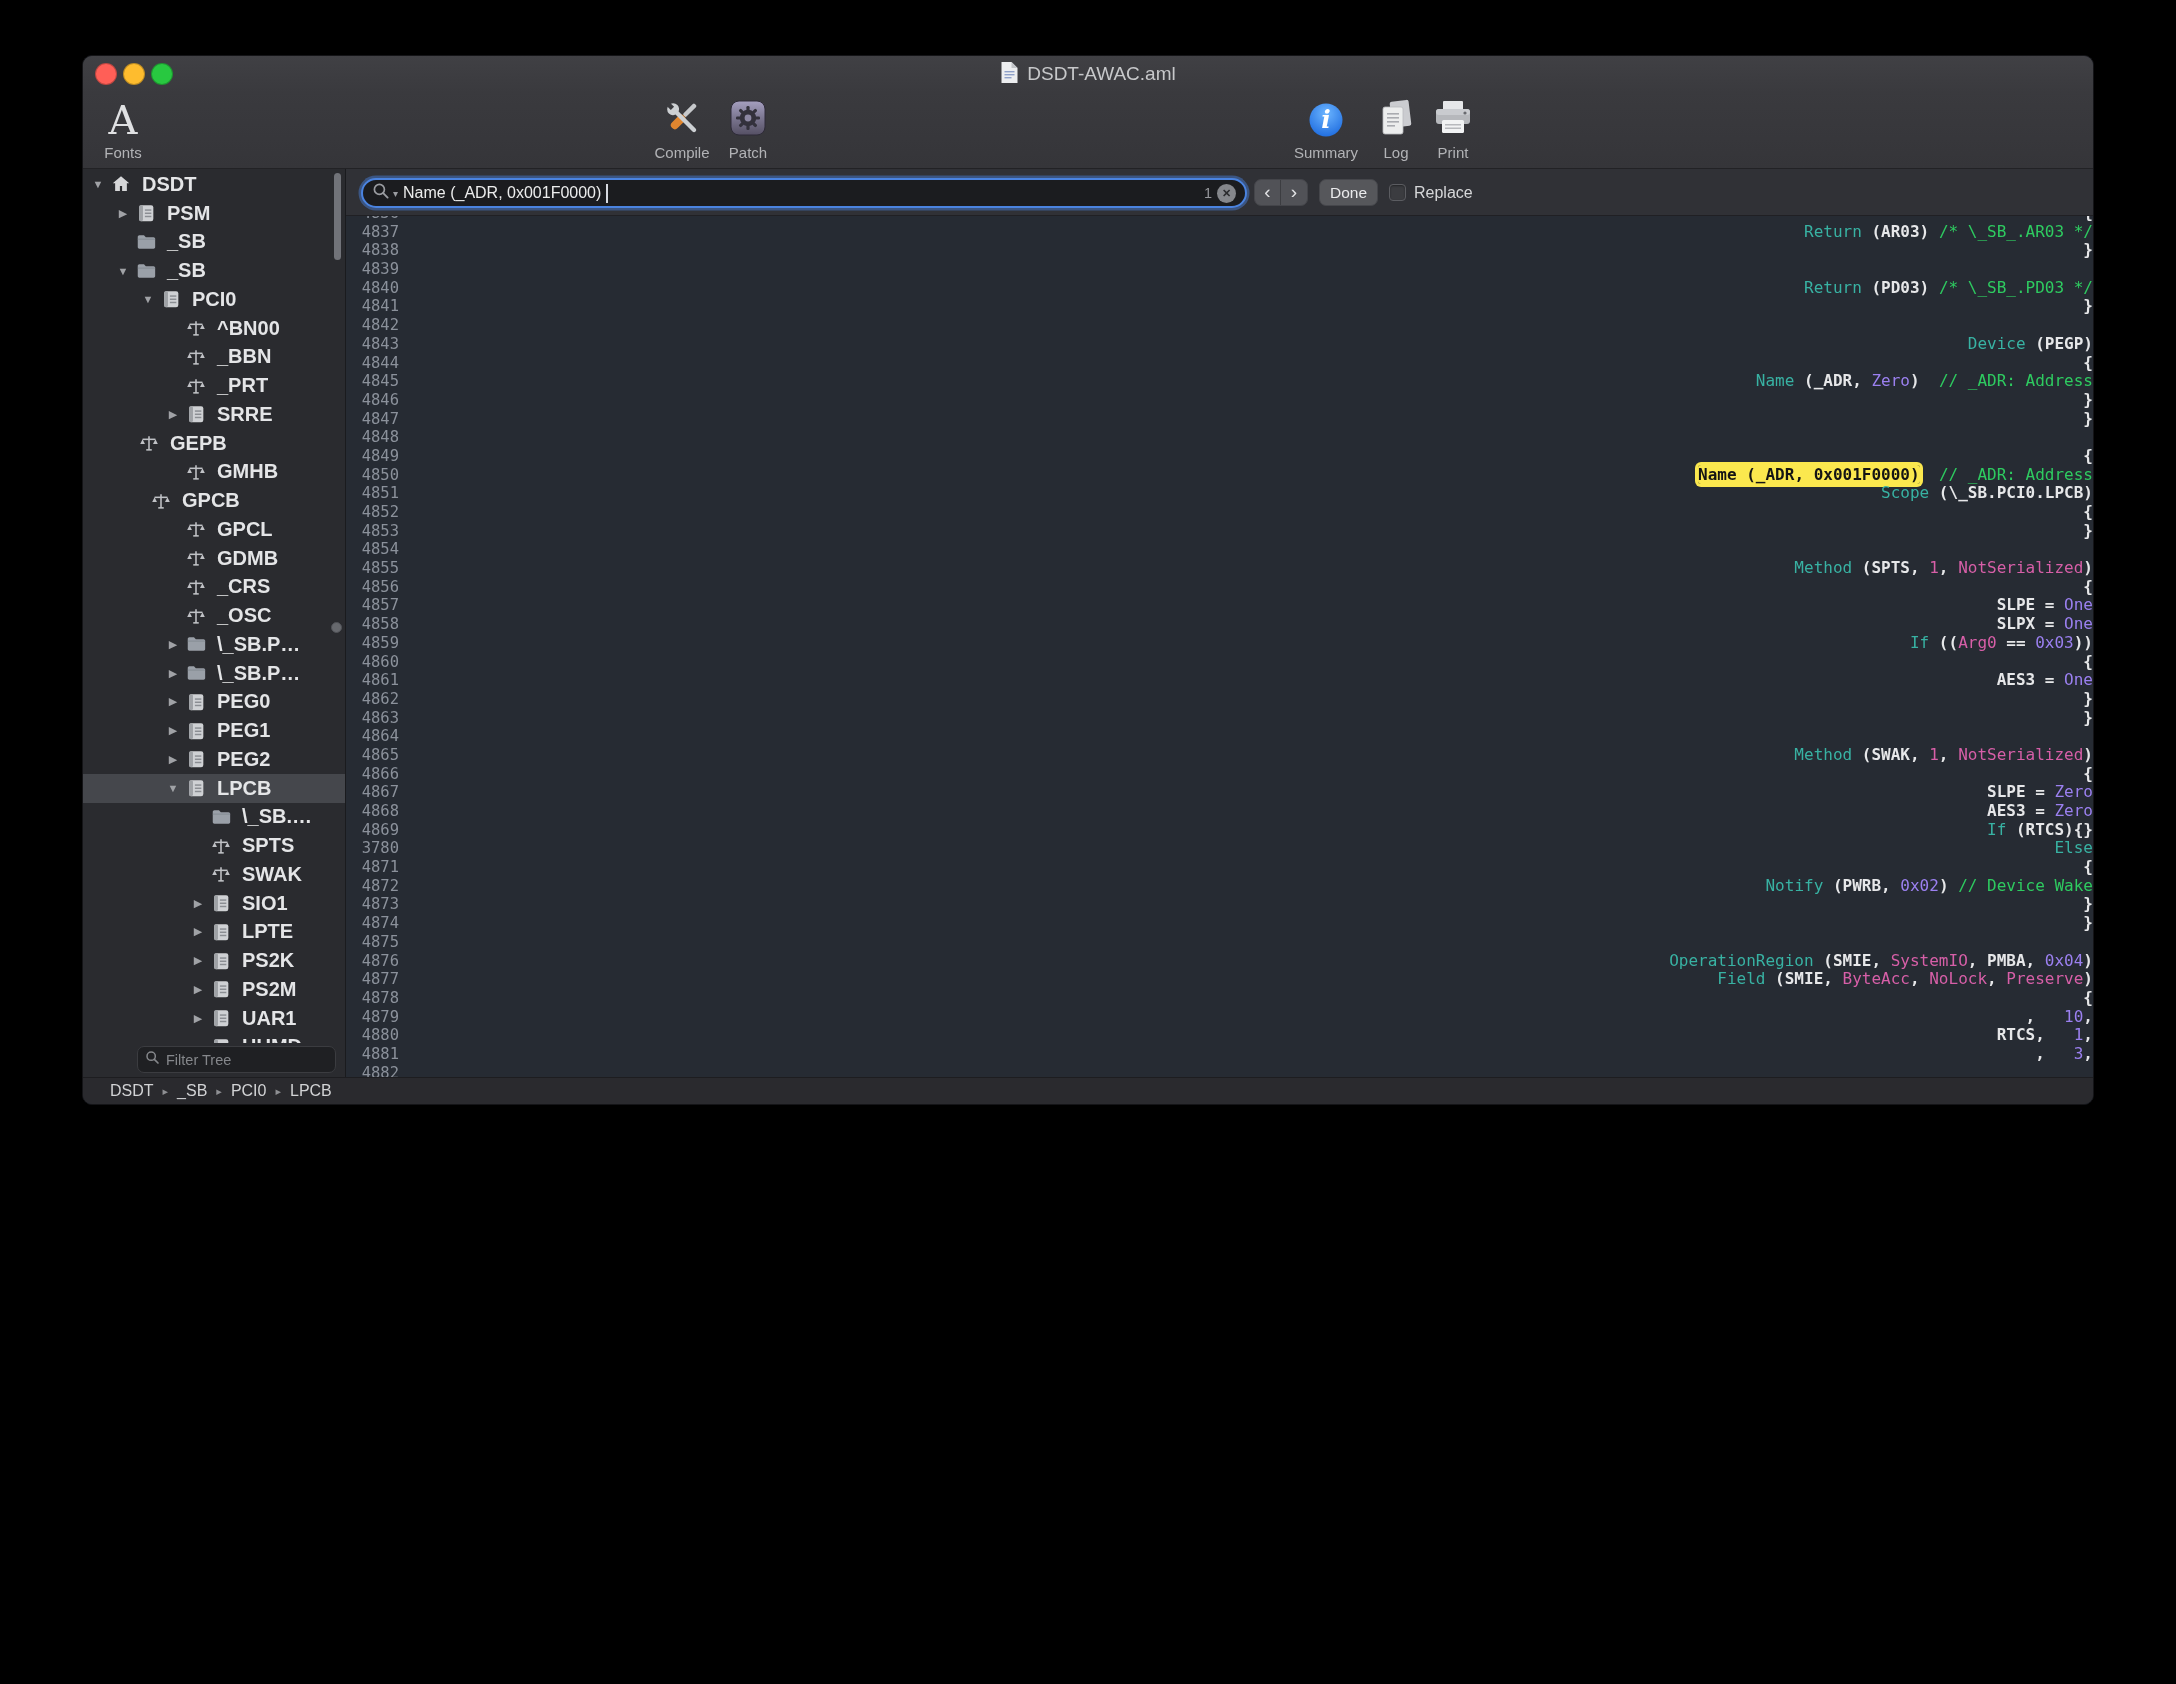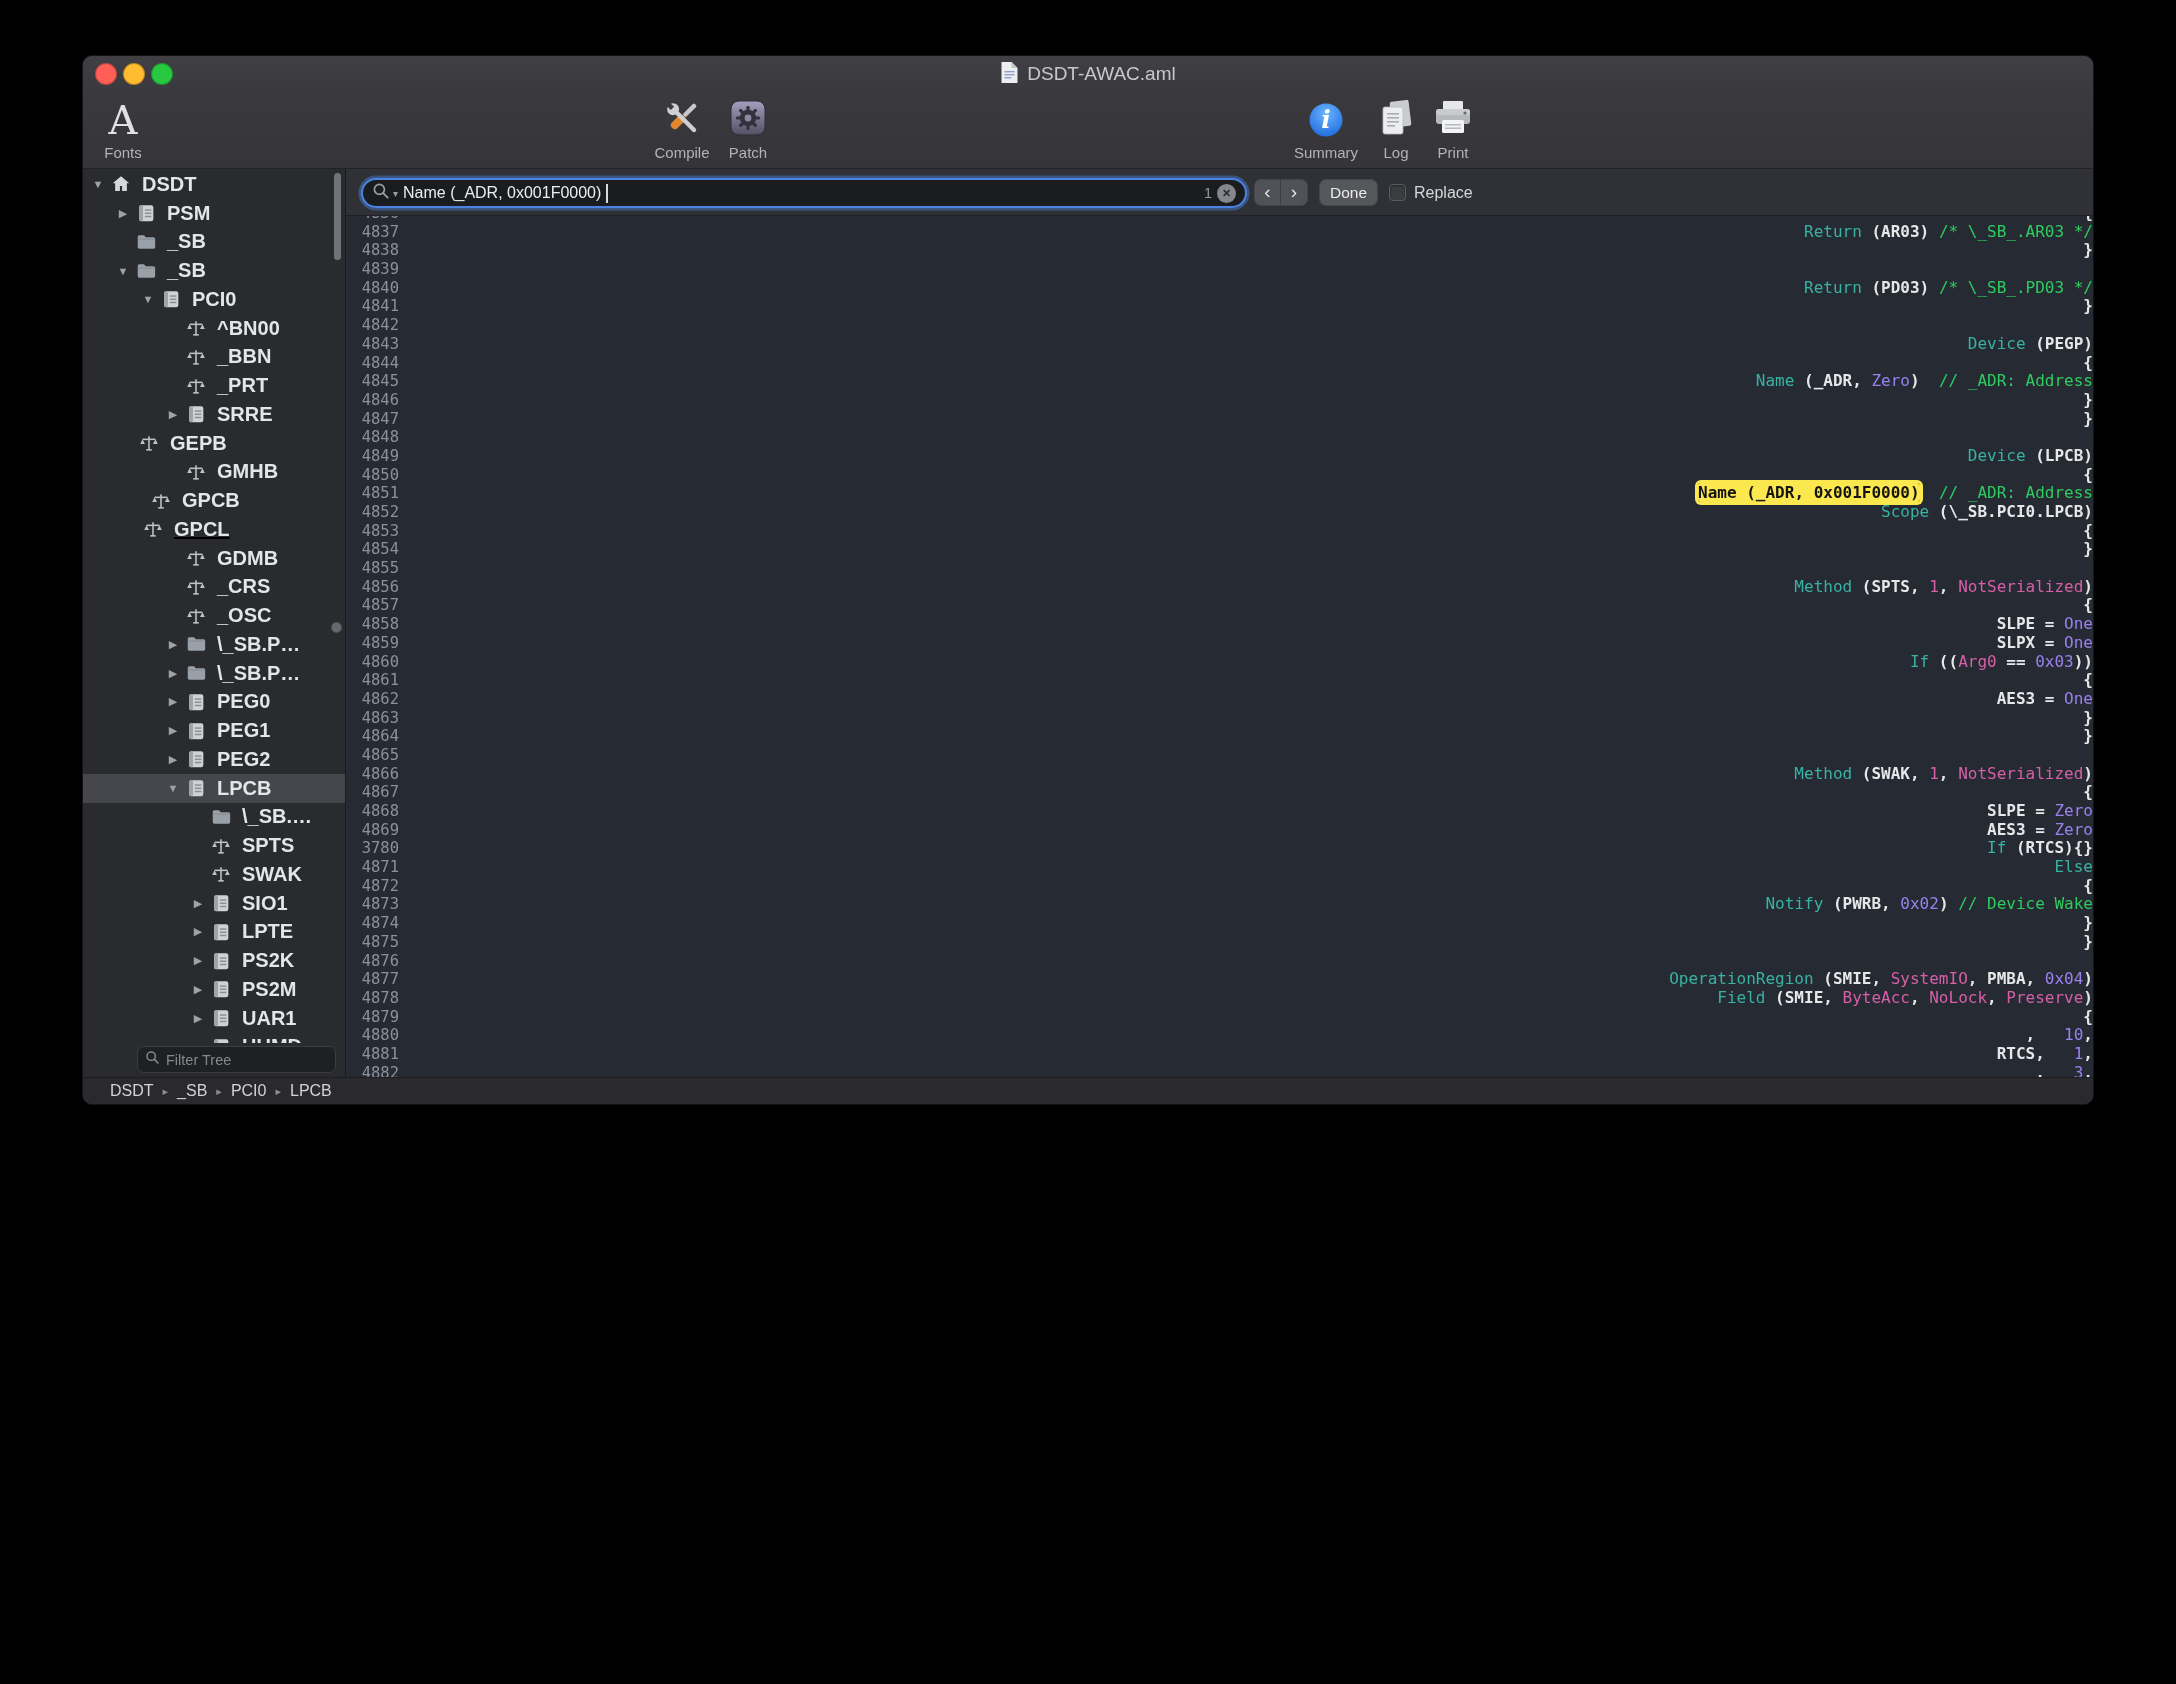--- a/index.html
+++ b/index.html
@@ -388,21 +388,21 @@
                   <path d="M12 4.5v15"></path>
                   <path d="M9 19.5h6"></path>
                   <path d="M5 8h14"></path>
                 </g>
                 <path d="M5 8l-2.6 5.2h5.2z" fill="#c0c2c6"></path>
                 <path d="M19 8l-2.6 5.2h5.2z" fill="#c0c2c6"></path>
               </svg>
             </span>
             <span class="tree-label">GPCB</span>
           </div>
-          <div class="tree-row" style="padding-left: 36px; text-decoration: underline;">
+          <div class="tree-row" style="padding-left: 79px;">
             <span class="tri"></span>
             <span class="tree-ico">
               <svg width="22" height="22" viewBox="0 0 24 24">
                 <g stroke="#c0c2c6" stroke-width="1.7" fill="none">
                   <path d="M12 4.5v15"></path>
                   <path d="M9 19.5h6"></path>
                   <path d="M5 8h14"></path>
                 </g>
                 <path d="M5 8l-2.6 5.2h5.2z" fill="#c0c2c6"></path>
                 <path d="M19 8l-2.6 5.2h5.2z" fill="#c0c2c6"></path>
@@ -748,21 +748,20 @@
               <div class="code-line"></div>
               <div class="code-line"><span class="seg-p">                </span><span class="seg-k">Return</span><span class="seg-p"> (PD03) </span><span class="seg-c">/* \_SB_.PD03 */</span></div>
               <div class="code-line"><span class="seg-p">            }</span></div>
               <div class="code-line"></div>
               <div class="code-line"><span class="seg-p">            </span><span class="seg-k">Device</span><span class="seg-p"> (PEGP)</span></div>
               <div class="code-line"><span class="seg-p">            {</span></div>
               <div class="code-line"><span class="seg-p">                </span><span class="seg-k">Name</span><span class="seg-p"> (_ADR, </span><span class="seg-n">Zero</span><span class="seg-p">)  </span><span class="seg-c">// _ADR: Address</span></div>
               <div class="code-line"><span class="seg-p">            }</span></div>
               <div class="code-line"><span class="seg-p">        }</span></div>
               <div class="code-line"></div>
-              <div class="code-line"><span class="seg-p">        </span><span class="seg-k">Device</span><span class="seg-p"> (LPCB)</span></div>
               <div class="code-line"><span class="seg-p">        {</span></div>
               <div class="code-line"><span class="seg-p">            </span><span class="seg-h">Name (_ADR, 0x001F0000)</span><span class="seg-p">  </span><span class="seg-c">// _ADR: Address</span></div>
               <div class="code-line"><span class="seg-p">            </span><span class="seg-k">Scope</span><span class="seg-p"> (\_SB.PCI0.LPCB)</span></div>
               <div class="code-line"><span class="seg-p">            {</span></div>
               <div class="code-line"><span class="seg-p">            }</span></div>
               <div class="code-line"></div>
               <div class="code-line"><span class="seg-p">            </span><span class="seg-k">Method</span><span class="seg-p"> (SPTS, </span><span class="seg-m">1</span><span class="seg-p">, </span><span class="seg-m">NotSerialized</span><span class="seg-p">)</span></div>
               <div class="code-line"><span class="seg-p">            {</span></div>
               <div class="code-line"><span class="seg-p">                SLPE = </span><span class="seg-n">One</span></div>
               <div class="code-line"><span class="seg-p">                SLPX = </span><span class="seg-n">One</span></div>

